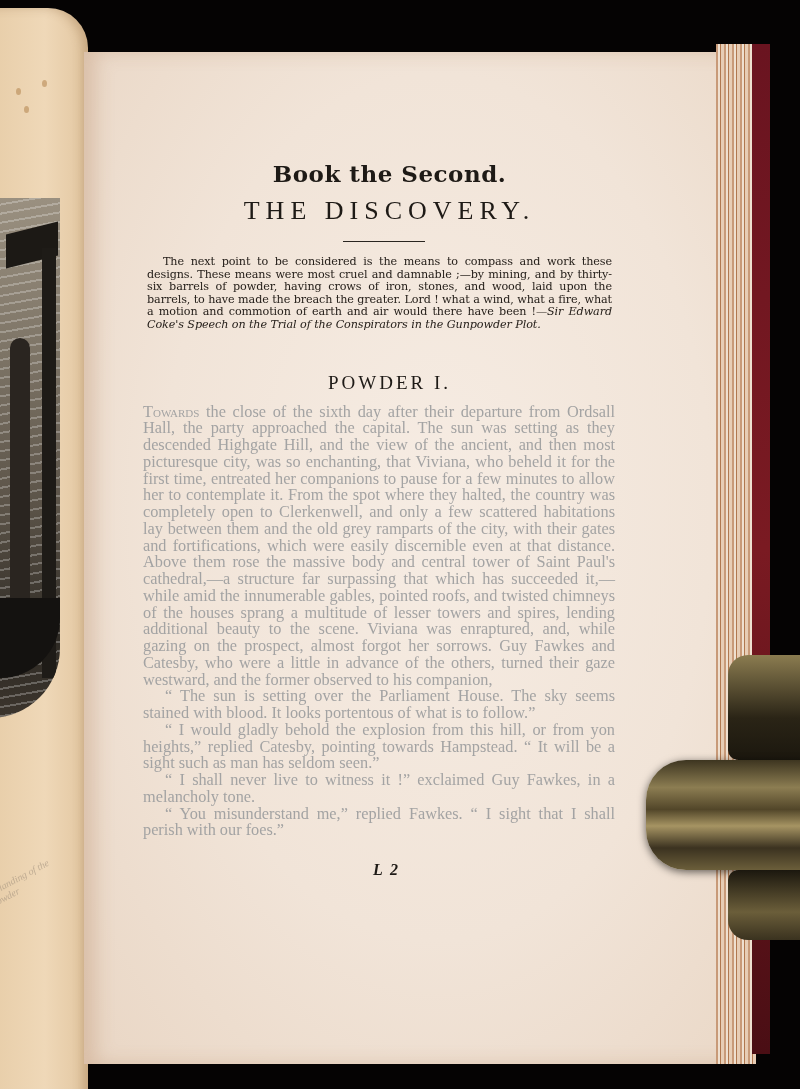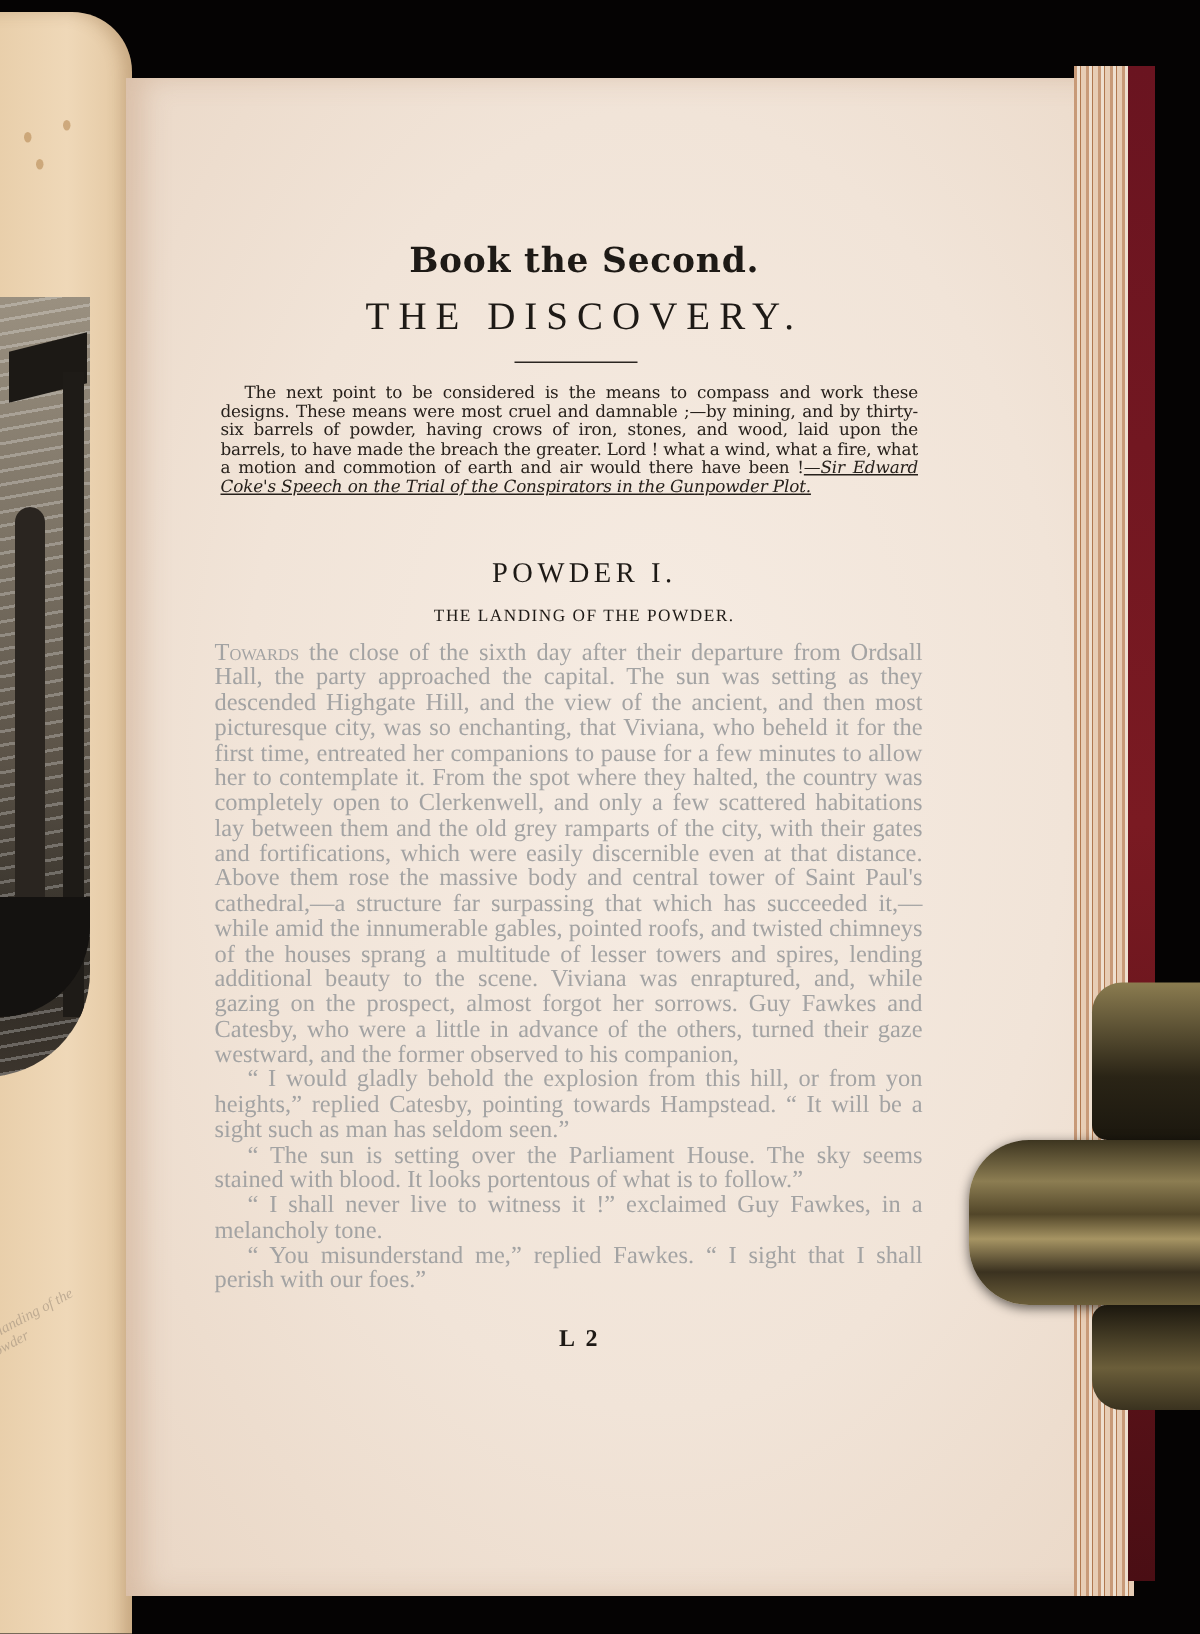--- a/index.html
+++ b/index.html
@@ -60,31 +60,31 @@
       text-align:center; font-weight:bold; font-size:23px; letter-spacing:0.5px;
       font-family:"DejaVu Serif", serif; margin-left:20px;
     }
     .section-title { text-align:center; font-size:26px; letter-spacing:6px; margin-top:9px; margin-left:20px; }
     .rule { width:82px; height:1px; background:#2a2520; margin:15px auto 0; margin-left:196px; }
     .epigraph {
       margin-top:14px; font-size:11.2px; line-height:12.6px; text-align:justify;
       text-indent:16px; letter-spacing:-0.1px; color:#26201b;
       font-family:"DejaVu Serif", serif;
     }
-    .epigraph .cite { font-style:italic;text-decoration:underline; }
+    .epigraph .cite { font-style:italic; }
     .chapter { text-align:center; font-size:19px; letter-spacing:3px; margin-top:40px; margin-left:20px; }
     .chapter-sub { text-align:center; font-size:11.5px; letter-spacing:1px; margin-top:11px; margin-left:20px; }
     .body {
       margin-top:10px; margin-left:-4px; width:472px;
       font-size:16.3px; line-height:16.75px; text-align:justify; color:#a3a3a3;
     }
     .body p { margin:0; text-indent:22px; }
     .body p.first { text-indent:0; }
     .body .sc { font-variant:small-caps; }
-    .signature { text-align:center; font-size:16px; font-weight:bold; margin-top:22px; letter-spacing:2px; margin-left:14px; }
+    .signature { text-align:center; font-size:16px; font-weight:bold; margin-top:22px; letter-spacing:2px; margin-left:14px;font-style:italic; }
   </style>
 </head>
 <body>
 
 <div>
   <div class="left-page">
     <span class="foxing" style="left:36px;top:80px;"></span>
     <span class="foxing" style="left:62px;top:72px;"></span>
     <span class="foxing" style="left:44px;top:98px;"></span>
     <div class="engraving">
@@ -104,24 +104,23 @@
   <div class="clasp-bottom"></div>
 
   <div class="content">
     <div class="book-title">Book the Second.</div>
     <div class="section-title">THE DISCOVERY.</div>
     <div class="rule"></div>
     <div class="epigraph">
       <span>The next point to be considered is the means to compass and work these designs. These means were most cruel and damnable ;—by mining, and by thirty-six barrels of powder, having crows of iron, stones, and wood, laid upon the barrels, to have made the breach the greater.   Lord ! what a wind, what a fire, what a motion and commotion of earth and air would there have been !</span><span class="cite">—Sir Edward Coke's Speech on the Trial of the Conspirators in the Gunpowder Plot.</span>
     </div>
     <div class="chapter">POWDER I.</div>
-    <div class="chapter-sub">THE LANDING OF THE POWDER.</div>
 
     <div class="body">
       <p class="first"><span class="sc">Towards</span><span> the close of the sixth day after their departure from Ordsall Hall, the party approached the capital.  The sun was setting as they descended Highgate Hill, and the view of the ancient, and then most picturesque city, was so enchanting, that Viviana, who beheld it for the first time, entreated her companions to pause for a few minutes to allow her to contemplate it. From the spot where they halted, the country was completely open to Clerkenwell, and only a few scattered habitations lay between them and the old grey ramparts of the city, with their gates and fortifications, which were easily discernible even at that distance.  Above them rose the massive body and central tower of Saint Paul's cathedral,—a structure far surpassing that which has succeeded it,—while amid the innumerable gables, pointed roofs, and twisted chimneys of the houses sprang a multitude of lesser towers and spires, lending additional beauty to the scene.  Viviana was enraptured, and, while gazing on the prospect, almost forgot her sorrows.  Guy Fawkes and Catesby, who were a little in advance of the others, turned their gaze westward, and the former observed to his companion,</span></p>
+      <p>“ The sun is setting over the Parliament House.  The sky seems stained with blood.  It looks portentous of what is to follow.”</p>
       <p>“ I would gladly behold the explosion from this hill, or from yon heights,” replied Catesby, pointing towards Hampstead. “ It will be a sight such as man has seldom seen.”</p>
-      <p>“ The sun is setting over the Parliament House.  The sky seems stained with blood.  It looks portentous of what is to follow.”</p>
       <p>“ I shall never live to witness it !” exclaimed Guy Fawkes, in a melancholy tone.</p>
       <p>“ You misunderstand me,” replied Fawkes.  “ I sight that I shall perish with our foes.”</p>
     </div>
     <div class="signature">L 2</div>
   </div>
 </div>
 
 </body></html>

